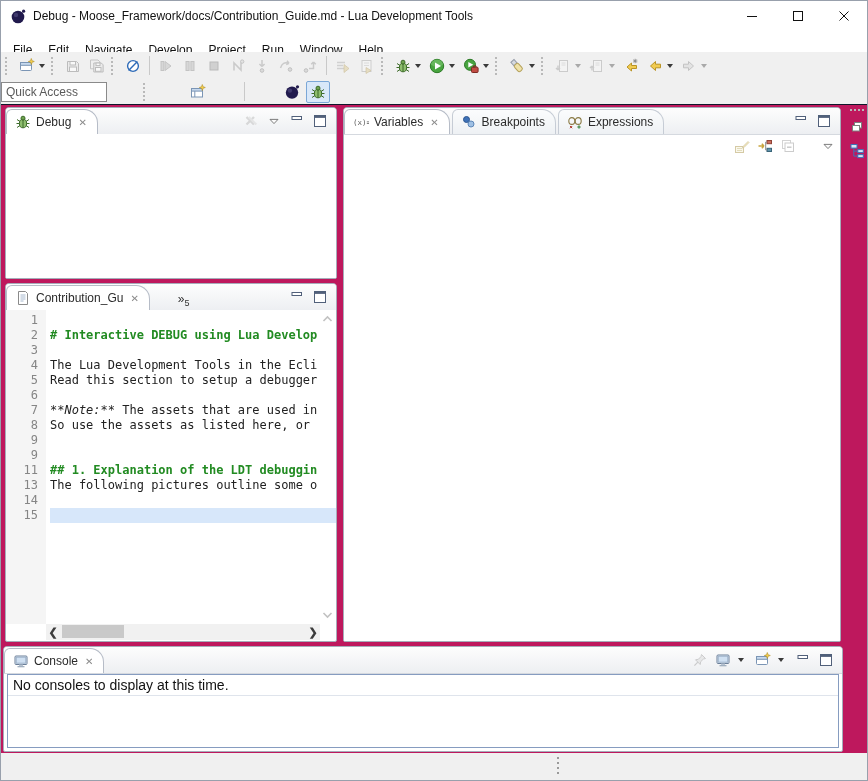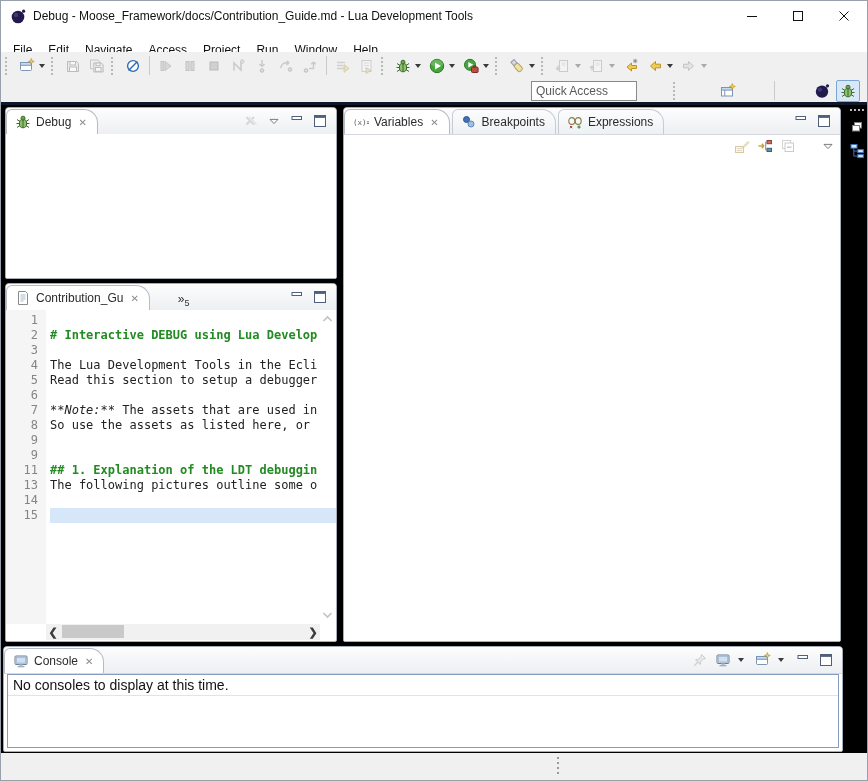--- a/index.html
+++ b/index.html
@@ -1,17 +1,17 @@
 <!DOCTYPE html>
 <html style="--heading-green: #228B22; --current-line-highlight: #d7e7fa; --perspective-active-bg: #d9e8f9; --console-focus-border: #869cc0;"><head>
 <meta charset="utf-8">
 <style>
   html,body{margin:0;padding:0;}
   body{width:868px;height:781px;font-family:"Liberation Sans",sans-serif;font-size:12px;color:#1e1e1e;background:#fff;}
-  #window{position:relative;width:866px;height:779px;background:#000000;border:1px solid #98a0ac;overflow:hidden;}
+  #window{position:relative;width:866px;height:779px;background:#be185d;border:1px solid #98a0ac;overflow:hidden;}
 
   
   .titlebar{position:absolute;left:0;top:0;width:100%;height:30px;background:#fff;display:flex;align-items:center;}
   .title-icon{margin:0 6px 0 9px;display:flex;}
   .title-text{font-size:12px;color:#111;}
   .win-controls{margin-left:auto;display:flex;height:100%;}
   .win-btn{width:46px;height:100%;display:flex;align-items:center;justify-content:center;}
 
   
   .menubar{position:absolute;left:0;top:30px;width:100%;height:21px;background:#fff;display:flex;align-items:center;padding-left:4px;}
@@ -20,21 +20,21 @@
   
   .toolbar{position:absolute;left:0;top:51px;width:100%;height:27px;background:#f0f0f0;display:flex;align-items:center;padding-left:2px;box-sizing:border-box;}
   .tb-group{display:flex;align-items:center;}
   .sep-grip{width:5px;height:18px;border-left:2px dotted #b9b9b9;margin:0 3px 0 2px;}
   .sep-line{width:1px;height:19px;background:#c9c9c9;margin:0 4px;}
   .tb-item{width:24px;height:22px;display:flex;align-items:center;justify-content:center;border-radius:2px;}
   .tb-item.disabled{opacity:.62;filter:grayscale(.4);}
   .dd-arrow{width:0;height:0;border-left:3.5px solid transparent;border-right:3.5px solid transparent;border-top:4px solid #3a3a3a;margin:0 4px 0 0;}
   .dd-arrow.disabled{border-top-color:#a9a9a9;}
 
-  .toolbar2{position:absolute;left:0;top:78px;width:100%;height:26px;background:#f0f0f0;display:flex;align-items:center;justify-content:flex-end;padding-right:6px;box-sizing:border-box;border-bottom:3px solid #0f172a;gap:30px;}
+  .toolbar2{position:absolute;left:0;top:78px;width:100%;height:26px;background:#f0f0f0;display:flex;align-items:center;padding-right:6px;box-sizing:border-box;border-bottom:1px solid #0f172a;gap:30px;}
   .qa{width:96px;height:18px;border:1px solid #8a8a8a;background:#fff;font-family:"Liberation Sans",sans-serif;font-size:12px;padding:0 4px;color:#444;}
   .qa::placeholder{color:#5a5a5a;}
   .persp-btn{width:24px;height:22px;display:flex;align-items:center;justify-content:center;border-radius:2px;margin:0 1px;}
   .persp-btn.active{background:var(--perspective-active-bg,#d9e8f9);border:1px solid #7ba7d7;width:24px;height:22px;box-sizing:border-box;}
 
   
   .panel{position:absolute;background:#fff;border:1px solid #a6adba;border-radius:4px 4px 2px 2px;overflow:hidden;box-sizing:border-box;}
   .p-header{height:26px;background:linear-gradient(#fdfdfd,#edeff2);border-bottom:1px solid #d5d9df;display:flex;align-items:flex-end;}
   .tab{height:25px;box-sizing:border-box;display:inline-flex;align-items:center;gap:5px;padding:0 10px 0 8px;font-size:12px;border-radius:6px 14px 0 0;color:#2b2b2b;white-space:nowrap;}
   .tab.active{background:#fff;border:1px solid #b6bcc7;border-bottom:none;}
@@ -111,21 +111,21 @@
             <path d="M1.5 1.5 L10.5 10.5 M10.5 1.5 L1.5 10.5" stroke="#111" stroke-width="1"></path>
           </svg>
         </div>
     </div>
   </div>
 
   <div class="menubar" id="menubar">
       <span class="menu-item">File</span>
       <span class="menu-item">Edit</span>
       <span class="menu-item">Navigate</span>
-      <span class="menu-item">Access</span>
+      <span class="menu-item">Develop</span>
       <span class="menu-item">Project</span>
       <span class="menu-item">Run</span>
       <span class="menu-item">Window</span>
       <span class="menu-item">Help</span>
     </div>
 
   <div class="toolbar" id="toolbar-main">
       <span class="sep-grip"></span>
       <span class="tb-group">
         <span class="tb-item">

